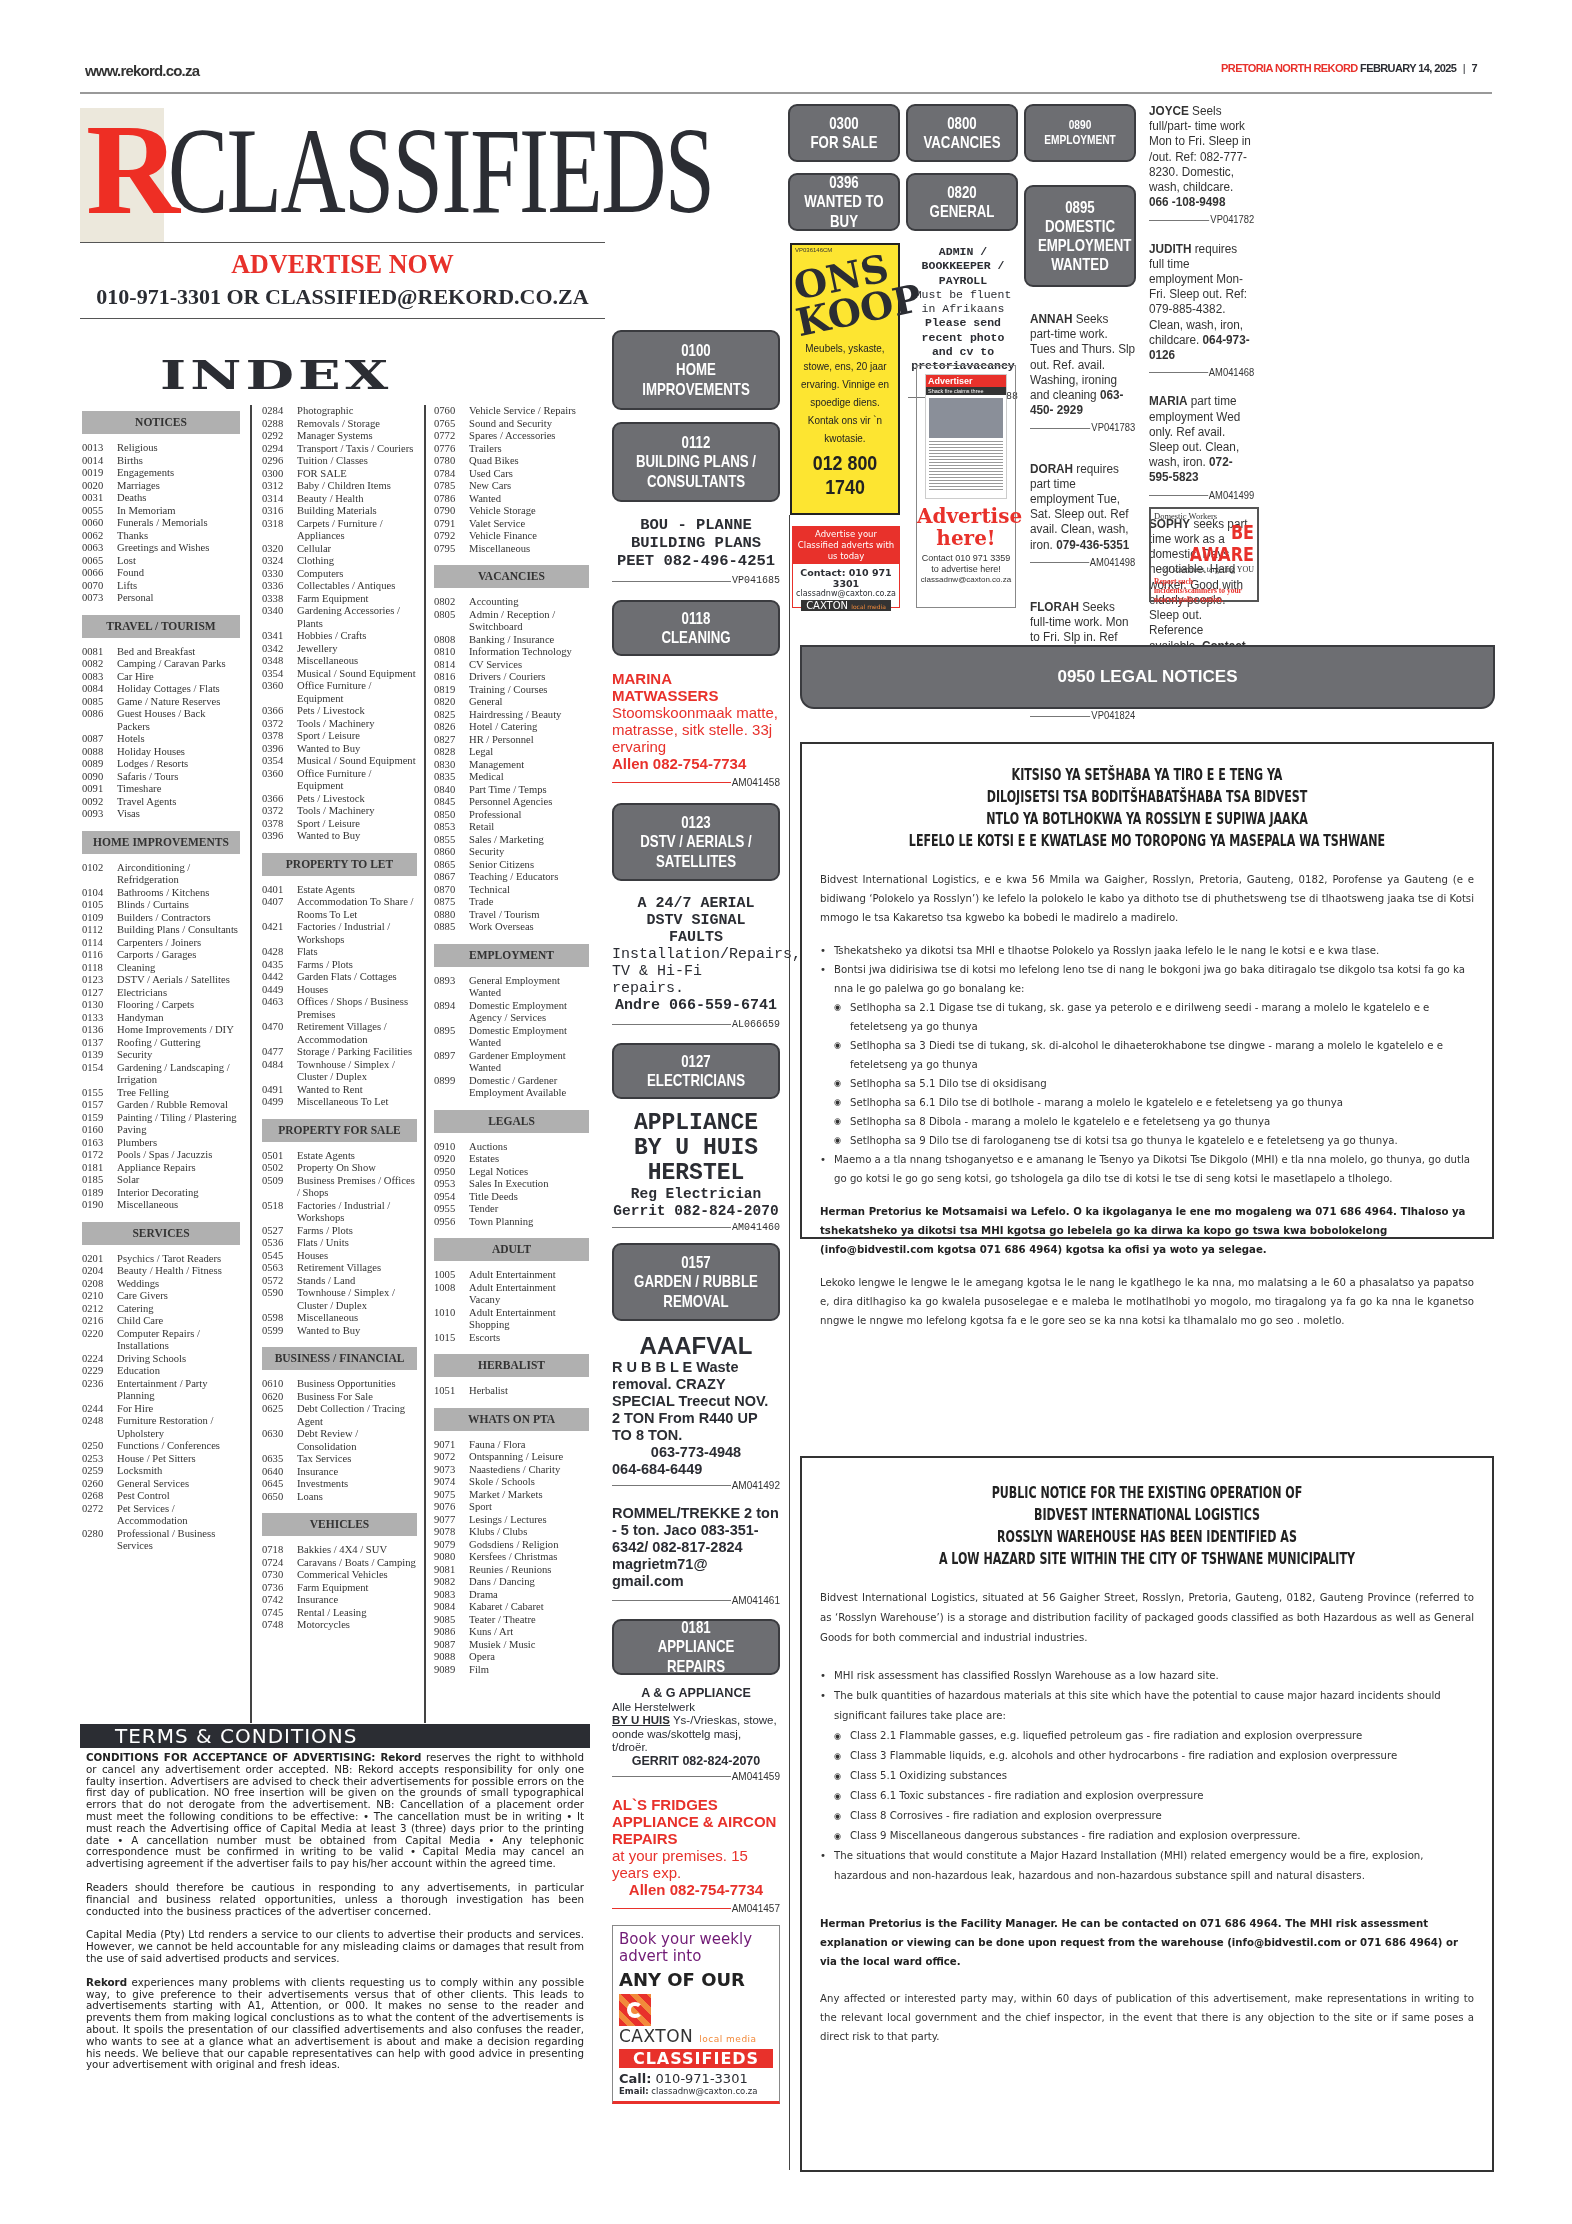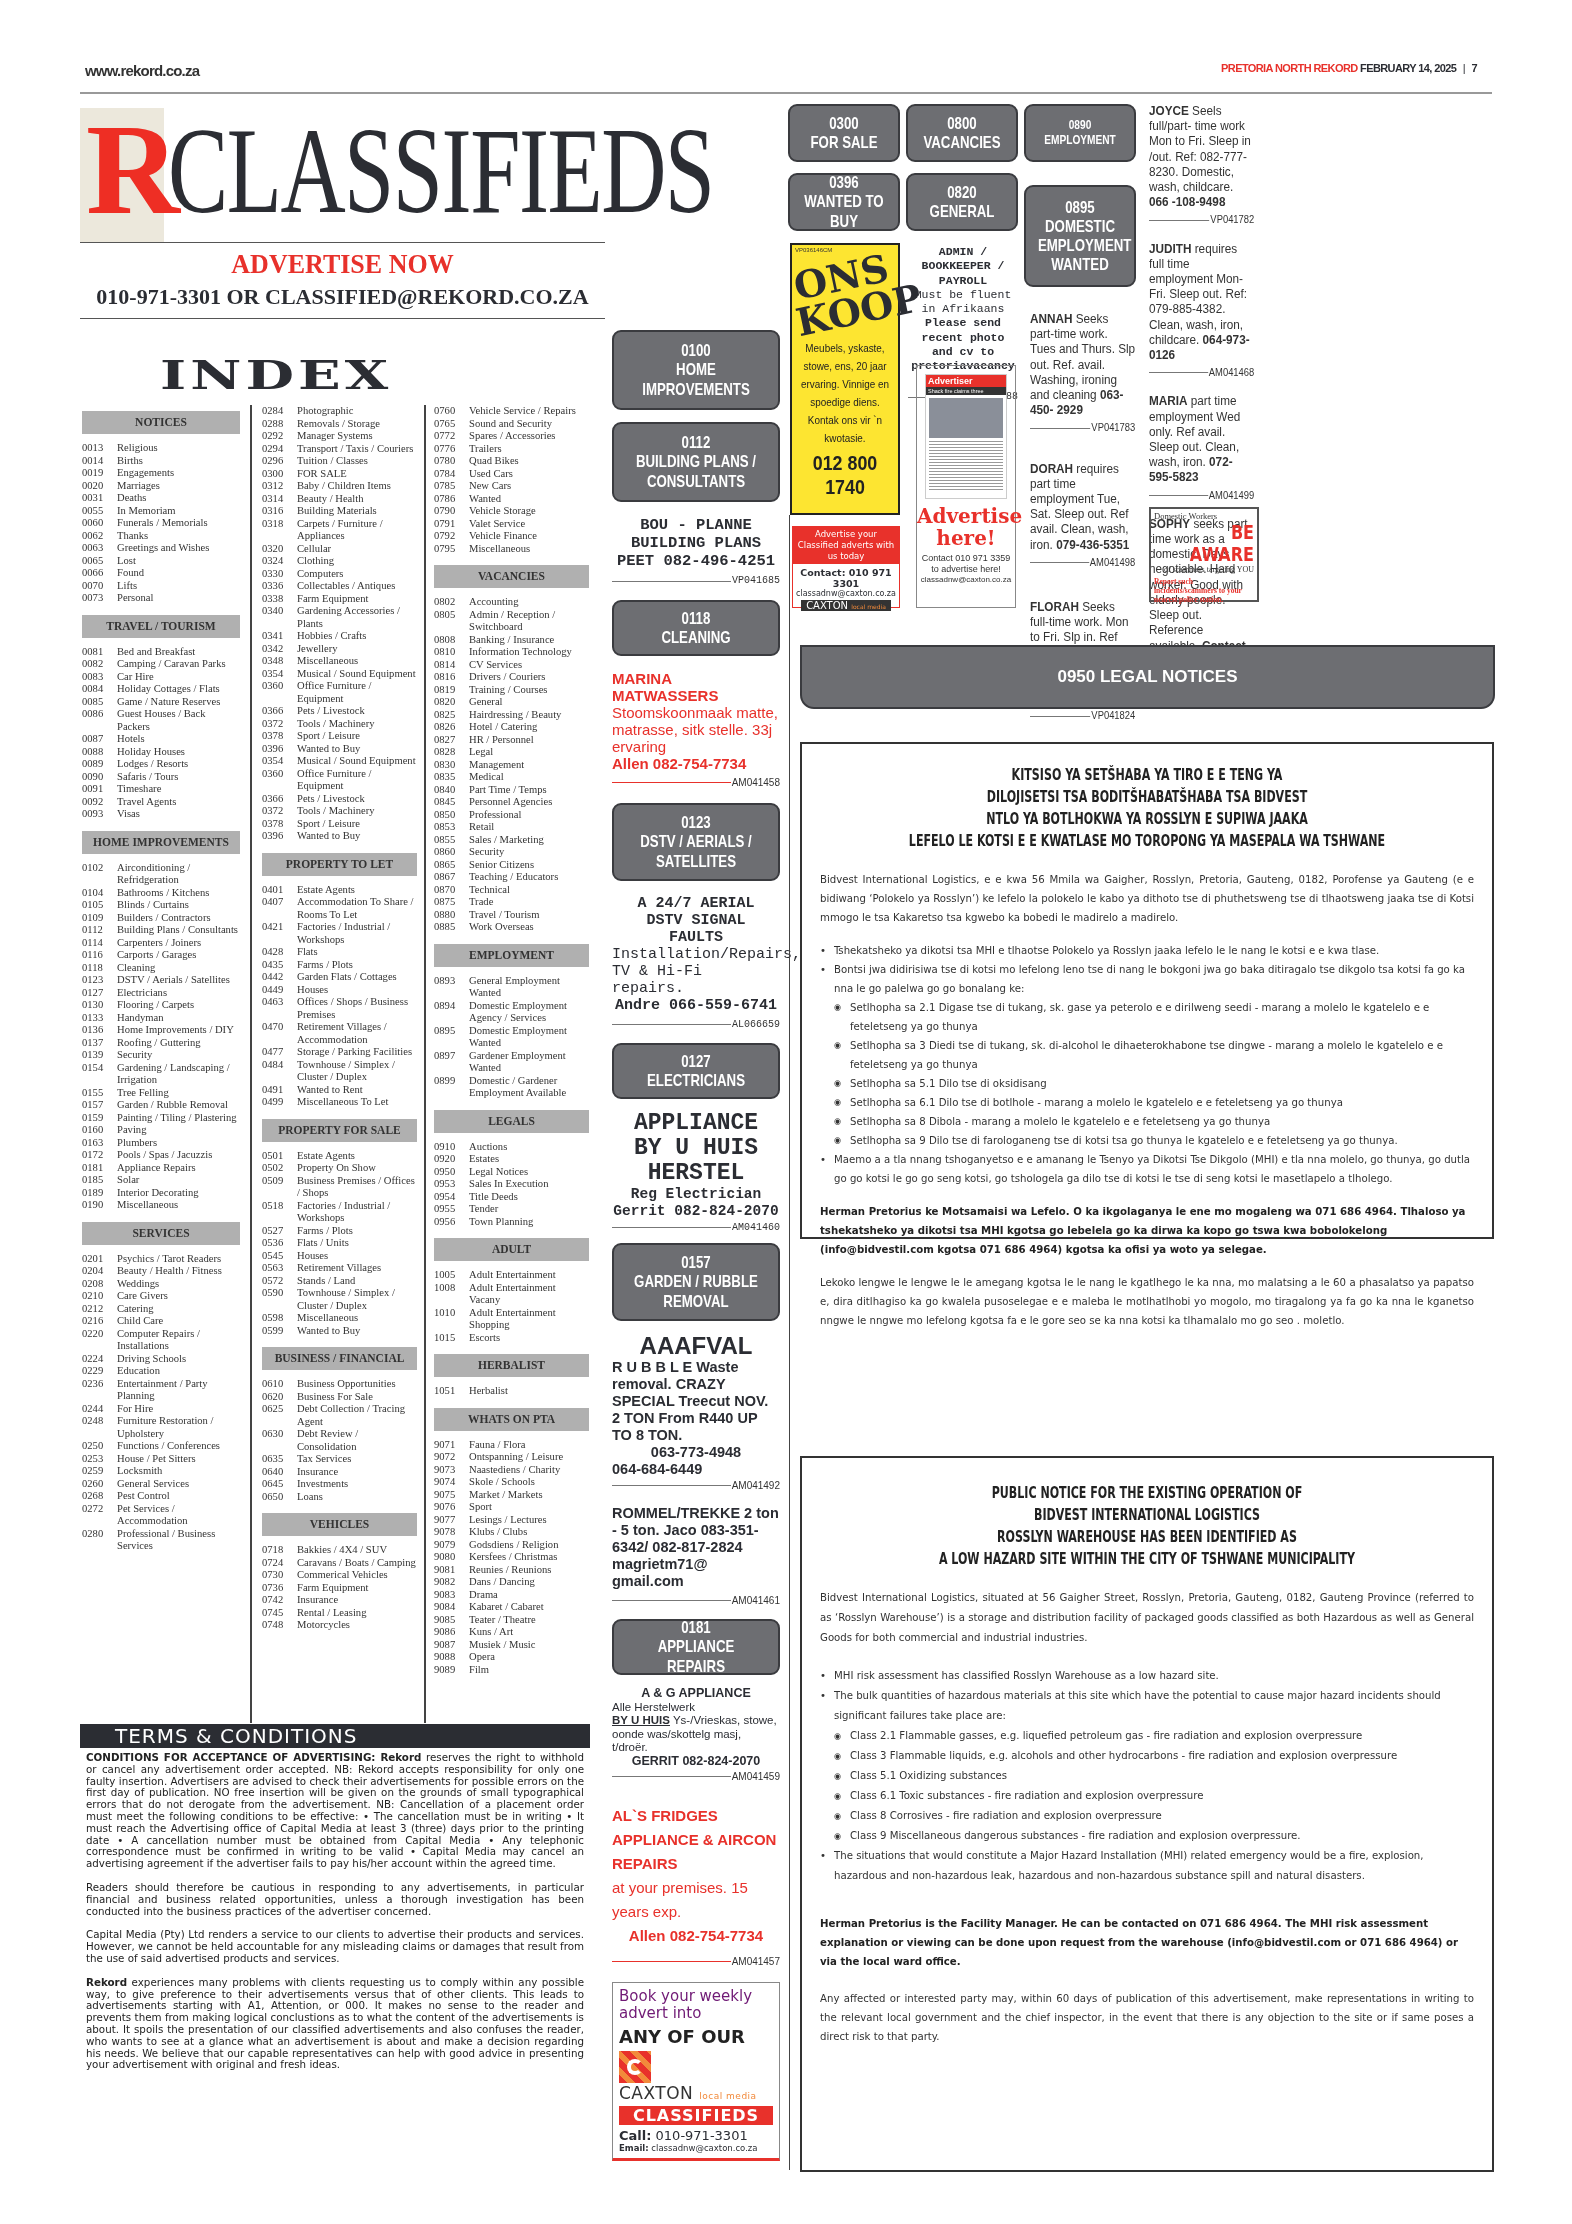--- a/index.html
+++ b/index.html
@@ -1075,21 +1075,21 @@
   <div style="margin-top:12px;font-size:11.5px;line-height:13.5px">
     <div class="bold" style="text-align:center;font-size:12.5px">A &amp; G APPLIANCE</div>
     <div>Alle Herstelwerk</div>
     <div><b style="text-decoration:underline">BY U HUIS</b><span> Ys-/Vrieskas, stowe, oonde was/skottelg masj, t/droër.</span></div>
     <div class="bold" style="text-align:center;font-size:12.5px">GERRIT 082-824-2070</div>
     <div class="refline">
         <i></i>
         <span>AM041459</span>
       </div>
   </div>
-  <div class="red" style="margin-top:20px;font-size:15px;line-height:24px">
+  <div class="red" style="margin-top:12px;font-size:15px;line-height:17px">
     <div class="bold">AL`S FRIDGES APPLIANCE &amp; AIRCON REPAIRS</div>
     <div>at your premises. 15 years exp.</div>
     <div class="bold" style="text-align:center">Allen 082-754-7734</div>
     <div class="refline ref-red" style="color:#333">
         <i></i>
         <span>AM041457</span>
       </div>
   </div>
   <div style="margin-top:8px;border:1px solid #888;border-bottom:3px solid #e8312b;padding:5px 6px;font-family:'DejaVu Sans',sans-serif">
     <div style="font-size:15px;line-height:17px;color:#701a75">Book your weekly advert into</div>

